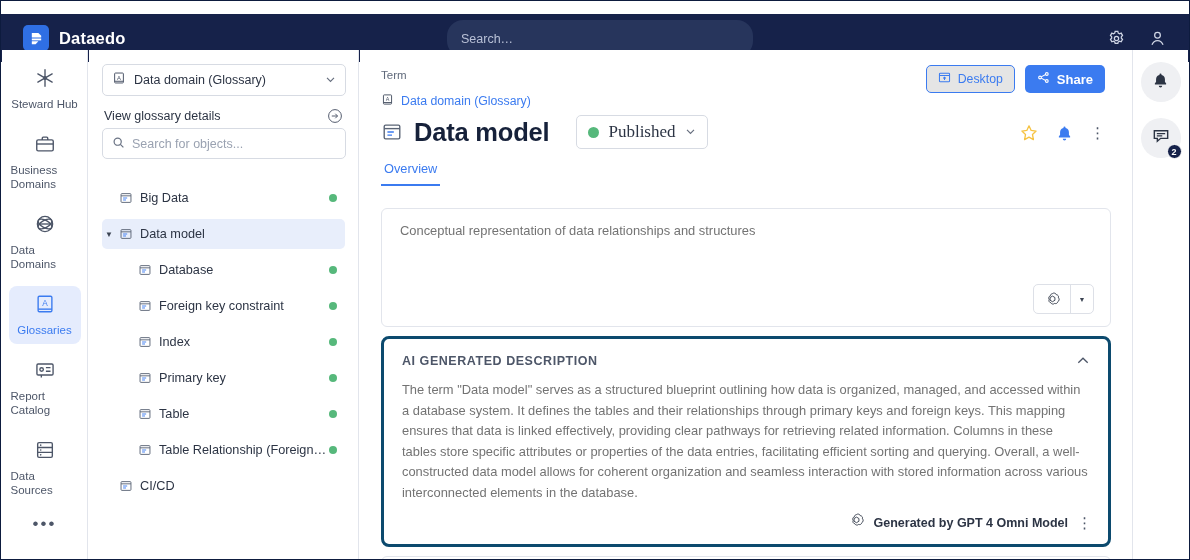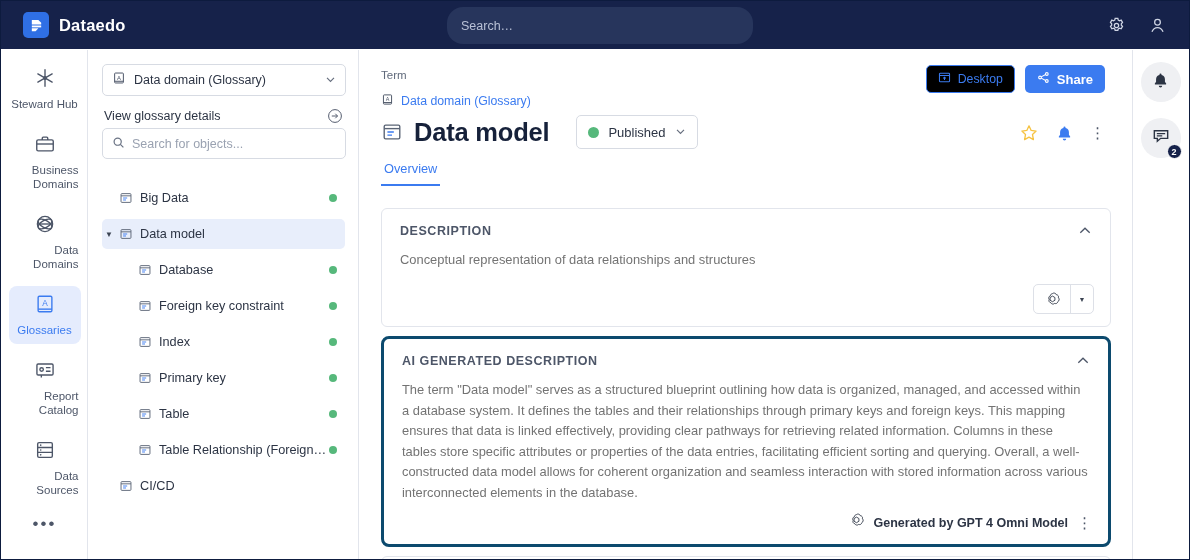--- a/index.html
+++ b/index.html
@@ -12,21 +12,21 @@
   #app {
     position: relative;
     width: 1190px; height: 560px;
     border: 1px solid #0d1b3e;
     background: #ffffff;
     overflow: hidden;
   }
 
   
   .topbar {
-    position: absolute; left: 0; top: 0;
+    position: absolute; left: 0; top: 13px;
     width: 1188px; height: 48px;
     background: #16224a;
     display: flex; align-items: center;
   }
   .brand { display: flex; align-items: center; gap: 10px; margin-left: 22px; }
   .brand-logo {
     width: 26px; height: 26px; border-radius: 5px;
     background: #2f6fe4;
     display: flex; align-items: center; justify-content: center;
   }
@@ -64,21 +64,21 @@
   .rail-item {
     width: 72px; margin: 0 auto 8px auto;
     padding: 7px 2px 7px 2px;
     border-radius: 8px;
     display: flex; flex-direction: column; align-items: center;
     cursor: pointer;
   }
   .rail-item .ri-label {
     margin-top: 4px;
     font-size: 11.5px; line-height: 14px;
-    color: #4d5668; text-align: right; font-weight: 500;
+    color: #4d5668; text-align: left; font-weight: 500;
   }
   .rail-item.active { background: #e5ecfd; }
   .rail-item.active .ri-label { color: #3b7bf0; }
   .rail-more {
     width: 72px; margin: 2px auto 0 auto; height: 24px;
     display: flex; align-items: center; justify-content: center;
     color: #4d5668; font-size: 17px; letter-spacing: 2px; cursor: pointer;
   }
 
   
@@ -165,37 +165,37 @@
     font-size: 25.5px; font-weight: bold; color: #16213a; letter-spacing: -.2px;
   }
   .status-pill {
     margin-left: 27px;
     height: 34px; min-width: 120px;
     border: 1px solid #d7dbe3; border-radius: 5px;
     display: flex; align-items: center; gap: 9px;
     padding: 0 11px; cursor: pointer; background: #fff;
   }
   .status-dot { width: 11px; height: 11px; border-radius: 50%; }
-  .status-text { font-size: 13px; color: #2c3444; }
+  .status-text { font-size: 17px; color: #2c3444; font-family: Liberation Serif, serif; }
 
   .tabs { margin: 12px 0 0 21px; display: flex; }
   .tab {
     font-size: 12.8px; color: #3b7bf0;
     padding: 0 3px 8px 3px; cursor: pointer;
     border-bottom: 2.5px solid #3b7bf0;
   }
 
   .top-actions {
     position: absolute; right: 30px; top: 15px;
     display: flex; align-items: center; gap: 10px;
   }
   .btn-desktop {
     height: 28px; padding: 0 11px;
     border: 1px solid #3b7bf0; border-radius: 5px;
-    background: #000000; color: #3b7bf0; font-size: 12.3px;
+    background: #e5e5e5; color: #3b7bf0; font-size: 12.3px;
     display: flex; align-items: center; gap: 7px; cursor: pointer;
     font-family: "Liberation Sans", sans-serif;
   }
   .btn-share {
     height: 28px; padding: 0 12px;
     border: none; border-radius: 5px;
     background: #3b7bf0; color: #fff; font-size: 13px; font-weight: bold;
     display: flex; align-items: center; gap: 7px; cursor: pointer;
     font-family: "Liberation Sans", sans-serif;
   }
@@ -606,28 +606,20 @@
       <span class="ta-icon">
         <svg width="19" height="19" viewBox="0 0 24 24" fill="#3b7bf0">
           <path d="M12 3a1.3 1.3 0 011.3 1.3v.6a5.6 5.6 0 014.3 5.4v3.3l1.5 2.3a.7.7 0 01-.6 1.1H5.5a.7.7 0 01-.6-1.1l1.5-2.3v-3.3a5.6 5.6 0 014.3-5.4v-.6A1.3 1.3 0 0112 3z"></path>
           <path d="M9.8 18.6h4.4a2.2 2.2 0 01-4.4 0z"></path>
         </svg>
       </span>
       <span class="kebab">⋮</span>
     </div>
 
     <div class="card desc">
-      <div class="card-head">
-        <span class="card-title">DESCRIPTION</span>
-        <span class="chev">
-          <svg width="14" height="14" viewBox="0 0 14 14" fill="none" stroke="#4d5668" stroke-width="1.3">
-            <path d="M2.3 8.8L7 4.2l4.7 4.6"></path>
-          </svg>
-        </span>
-      </div>
       <div class="card-body">Conceptual representation of data relationships and structures</div>
       <div class="gpt-btn-group">
         <span class="gpt-btn">
           <svg width="17" height="17" viewBox="0 0 24 24" fill="none" stroke="#2c3444" stroke-width="1.25">
             <path d="M12 3.6c1.9-1.4 4.6-.6 5.4 1.6 2.2.1 3.7 2.3 3 4.4 1.6 1.5 1.3 4.3-.8 5.3-.3 2.2-2.6 3.5-4.6 2.6-1.6 1.6-4.3 1.2-5.3-.9-2.2-.3-3.4-2.7-2.4-4.6-1.3-1.8-.6-4.4 1.6-5.2.3-1.9 2-3.2 3.1-3.2z"></path>
             <path d="M8.6 9.2l3.4-2 3.4 2v3.9l-3.4 2-3.4-2z"></path>
           </svg>
         </span>
         <span class="gpt-caret">▼</span>
       </div>

